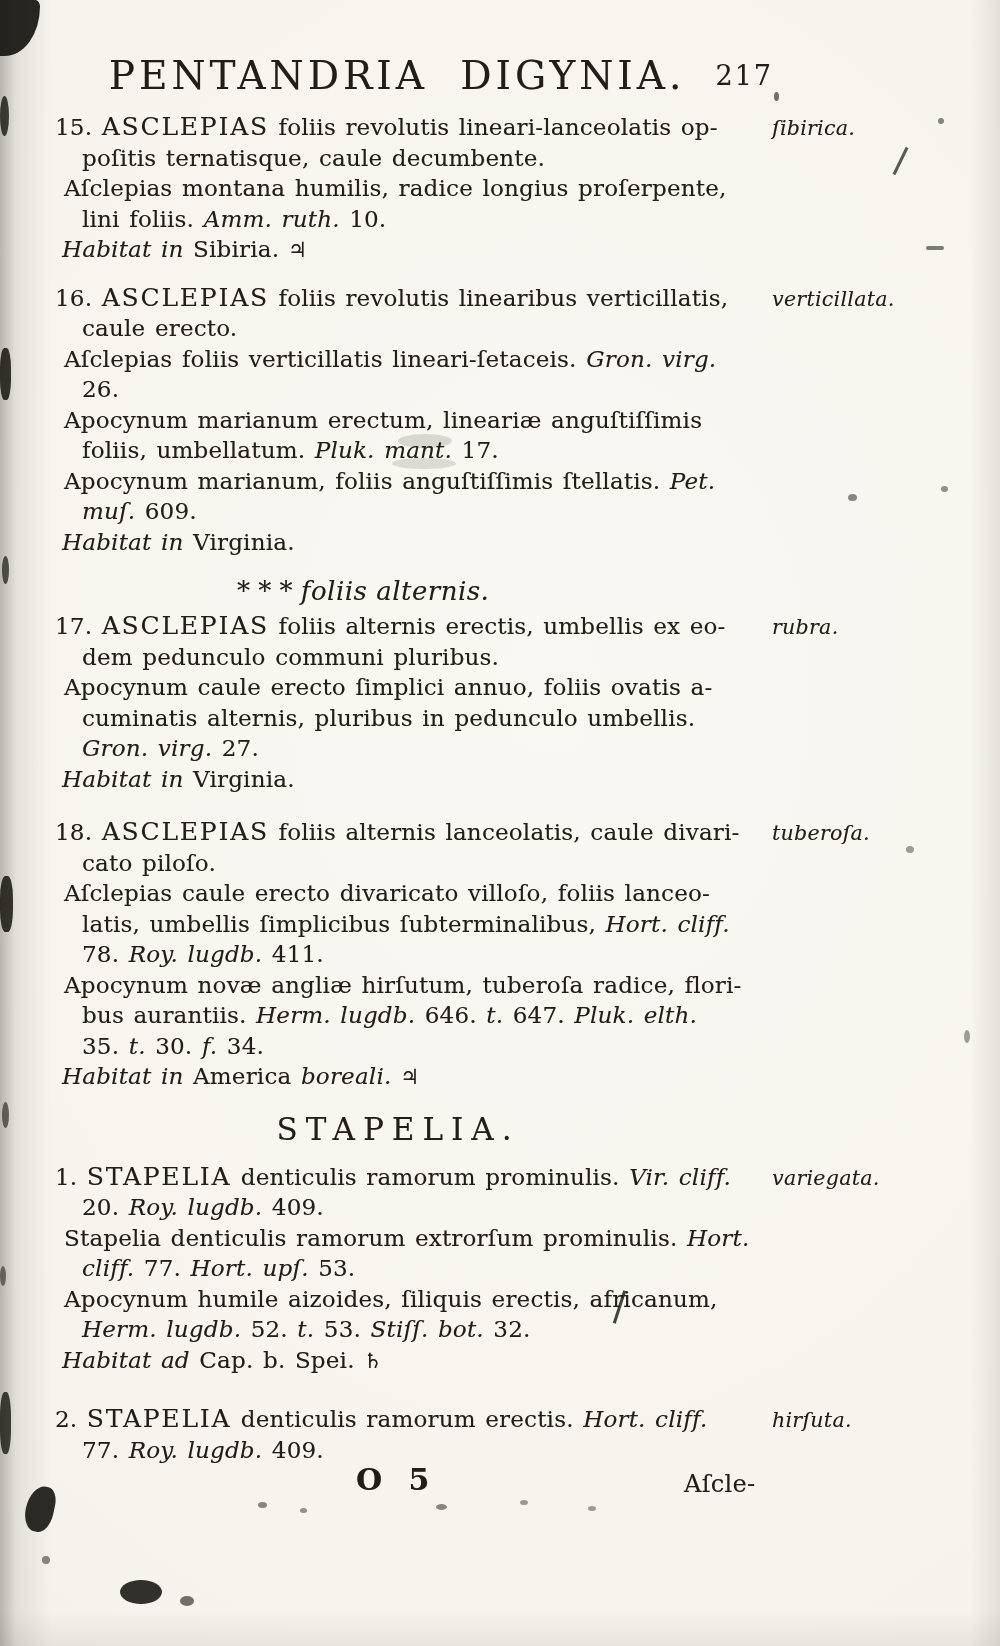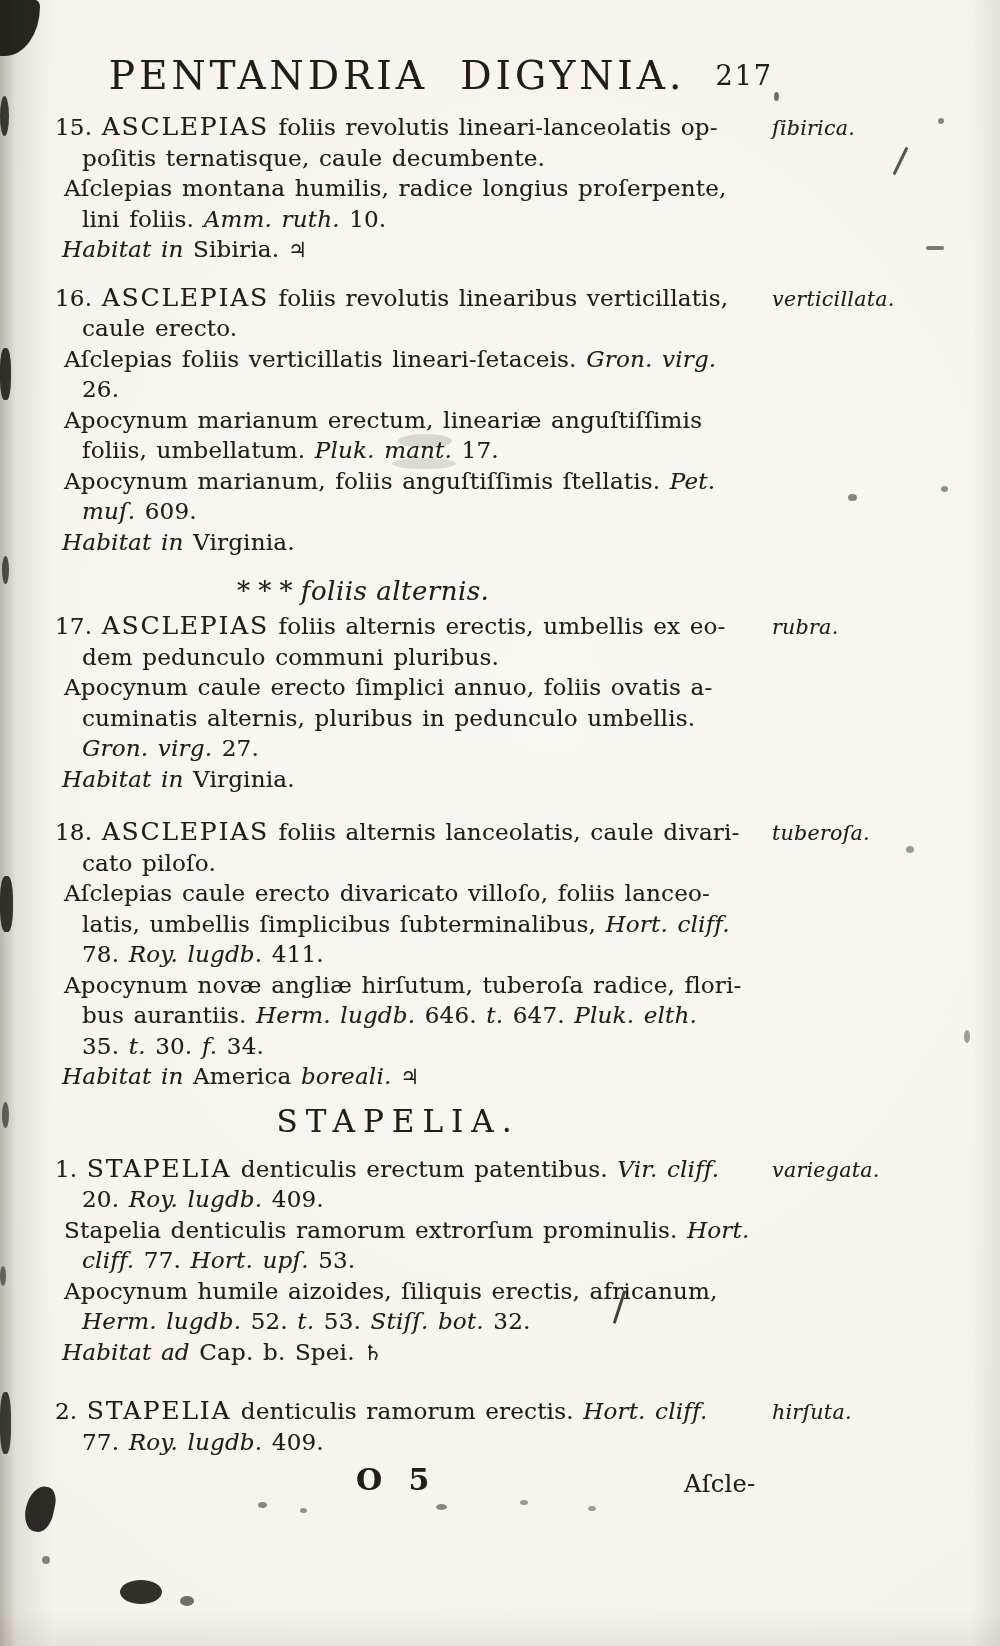--- a/index.html
+++ b/index.html
@@ -45,21 +45,21 @@
     font-style:italic; font-size:20.5px; white-space:nowrap; letter-spacing:.3px;
   }
 
   
   .star-heading { padding-left:182px; font-size:26px; line-height:36px; white-space:nowrap; }
   .star-heading .s-i { letter-spacing:.5px; }
   .genus-heading { width:710px; text-align:center; font-size:31px; letter-spacing:8px; line-height:40px; padding-right:24px; }
 
   
   .b0{margin-top:0} .b1{margin-top:17px} .b2{margin-top:16px} .b3{margin-top:2px}
-  .b4{margin-top:23px} .b5{margin-top:8px} .b6{margin-top:13px} .b7{margin-top:28px}
+  .b4{margin-top:23px} .b5{margin-top:16px} .b6{margin-top:13px} .b7{margin-top:28px}
 
   
   .signature { position:absolute; left:356px; top:1462px; font-size:30px; font-weight:bold; letter-spacing:8px; }
   .catchword { position:absolute; left:684px; top:1470px; font-size:24px; letter-spacing:.3px; }
 
   
   .artifacts i { position:absolute; display:block; background:#17150f; }
 </style>
 </head>
 <body>
@@ -110,21 +110,21 @@
         <div class="line ind-cont"><span class="s-r">latis, umbellis ſimplicibus ſubterminalibus, </span><span class="s-i">Hort. cliff.</span></div>
         <div class="line ind-cont"><span class="s-r">78. </span><span class="s-i">Roy. lugdb.</span><span class="s-r"> 411.</span></div>
         <div class="line ind-syn"><span class="s-r">Apocynum novæ angliæ hirſutum, tuberoſa radice, flori-</span></div>
         <div class="line ind-cont"><span class="s-r">bus aurantiis. </span><span class="s-i">Herm. lugdb.</span><span class="s-r"> 646. </span><span class="s-i">t.</span><span class="s-r"> 647. </span><span class="s-i">Pluk. elth.</span></div>
         <div class="line ind-cont"><span class="s-r">35. </span><span class="s-i">t.</span><span class="s-r"> 30. </span><span class="s-i">f.</span><span class="s-r"> 34.</span></div>
         <div class="line ind-hab"><span class="s-i">Habitat in</span><span class="s-r"> America </span><span class="s-i">boreali.</span><span class="s-sym"> ♃</span></div>
       </div>
       <div class="genus-heading b5">STAPELIA.</div>
       <div class="entry b6">
         <div class="margin-note">variegata.</div>
-        <div class="line ind-num"><span class="s-r">1. </span><span class="s-caps">STAPELIA</span><span class="s-r"> denticulis erectum patentibus. </span><span class="s-i">Vir. cliff.</span></div>
+        <div class="line ind-num"><span class="s-r">1. </span><span class="s-caps">STAPELIA</span><span class="s-r"> denticulis ramorum prominulis. </span><span class="s-i">Vir. cliff.</span></div>
         <div class="line ind-cont"><span class="s-r">20. </span><span class="s-i">Roy. lugdb.</span><span class="s-r"> 409.</span></div>
         <div class="line ind-syn"><span class="s-r">Stapelia denticulis ramorum extrorſum prominulis. </span><span class="s-i">Hort.</span></div>
         <div class="line ind-cont"><span class="s-i">cliff.</span><span class="s-r"> 77. </span><span class="s-i">Hort. upſ.</span><span class="s-r"> 53.</span></div>
         <div class="line ind-syn"><span class="s-r">Apocynum humile aizoides, ſiliquis erectis, africanum,</span></div>
         <div class="line ind-cont"><span class="s-i">Herm. lugdb.</span><span class="s-r"> 52. </span><span class="s-i">t.</span><span class="s-r"> 53. </span><span class="s-i">Stiſſ. bot.</span><span class="s-r"> 32.</span></div>
         <div class="line ind-hab"><span class="s-i">Habitat ad</span><span class="s-r"> Cap. b. Spei.</span><span class="s-sym"> ♄</span></div>
       </div>
       <div class="entry b7">
         <div class="margin-note">hirſuta.</div>
         <div class="line ind-num"><span class="s-r">2. </span><span class="s-caps">STAPELIA</span><span class="s-r"> denticulis ramorum erectis. </span><span class="s-i">Hort. cliff.</span></div>

